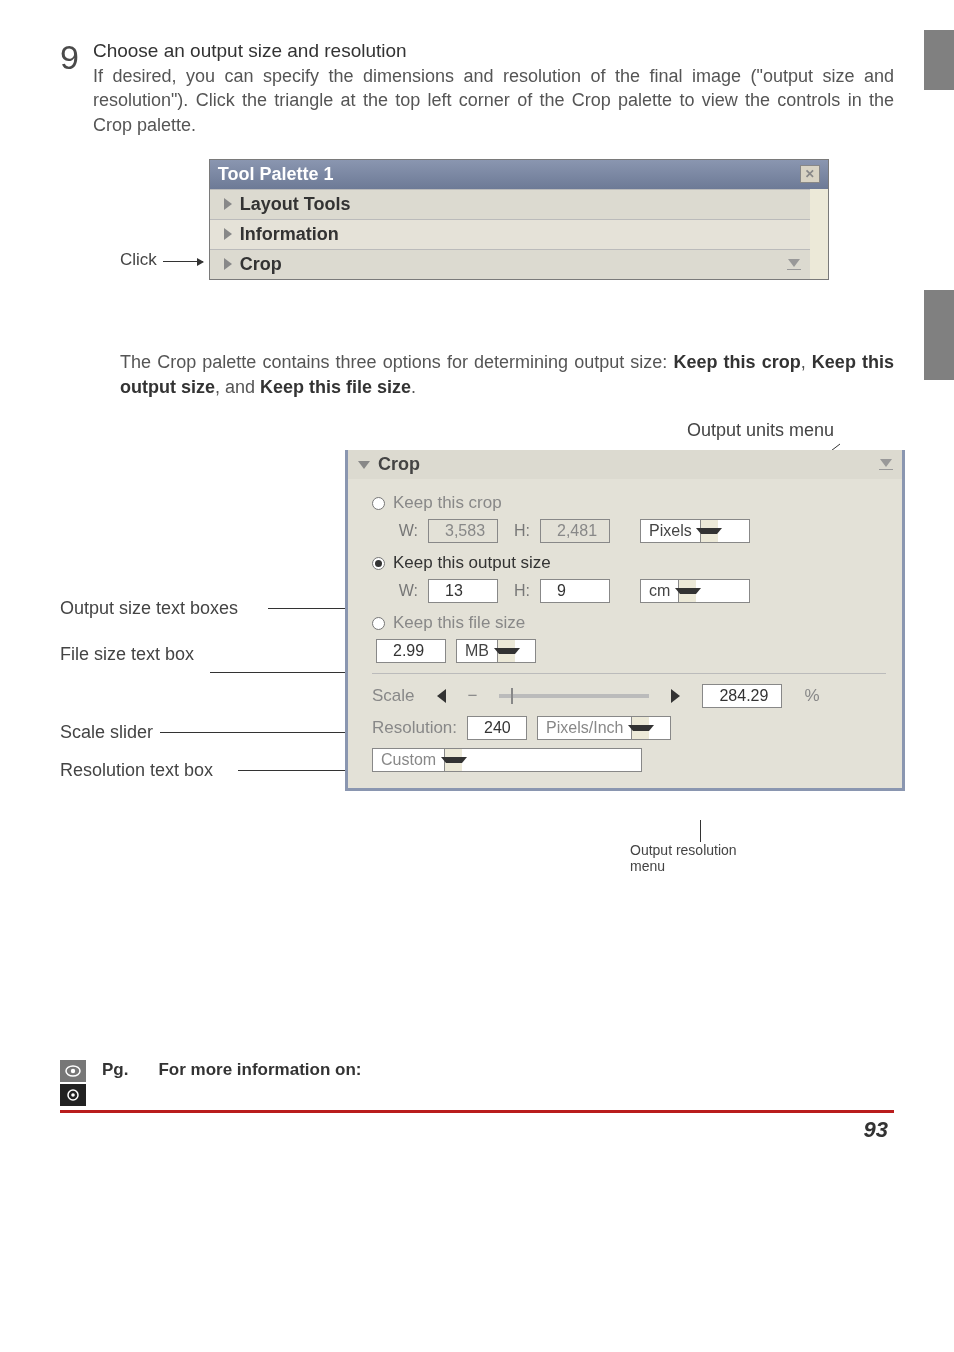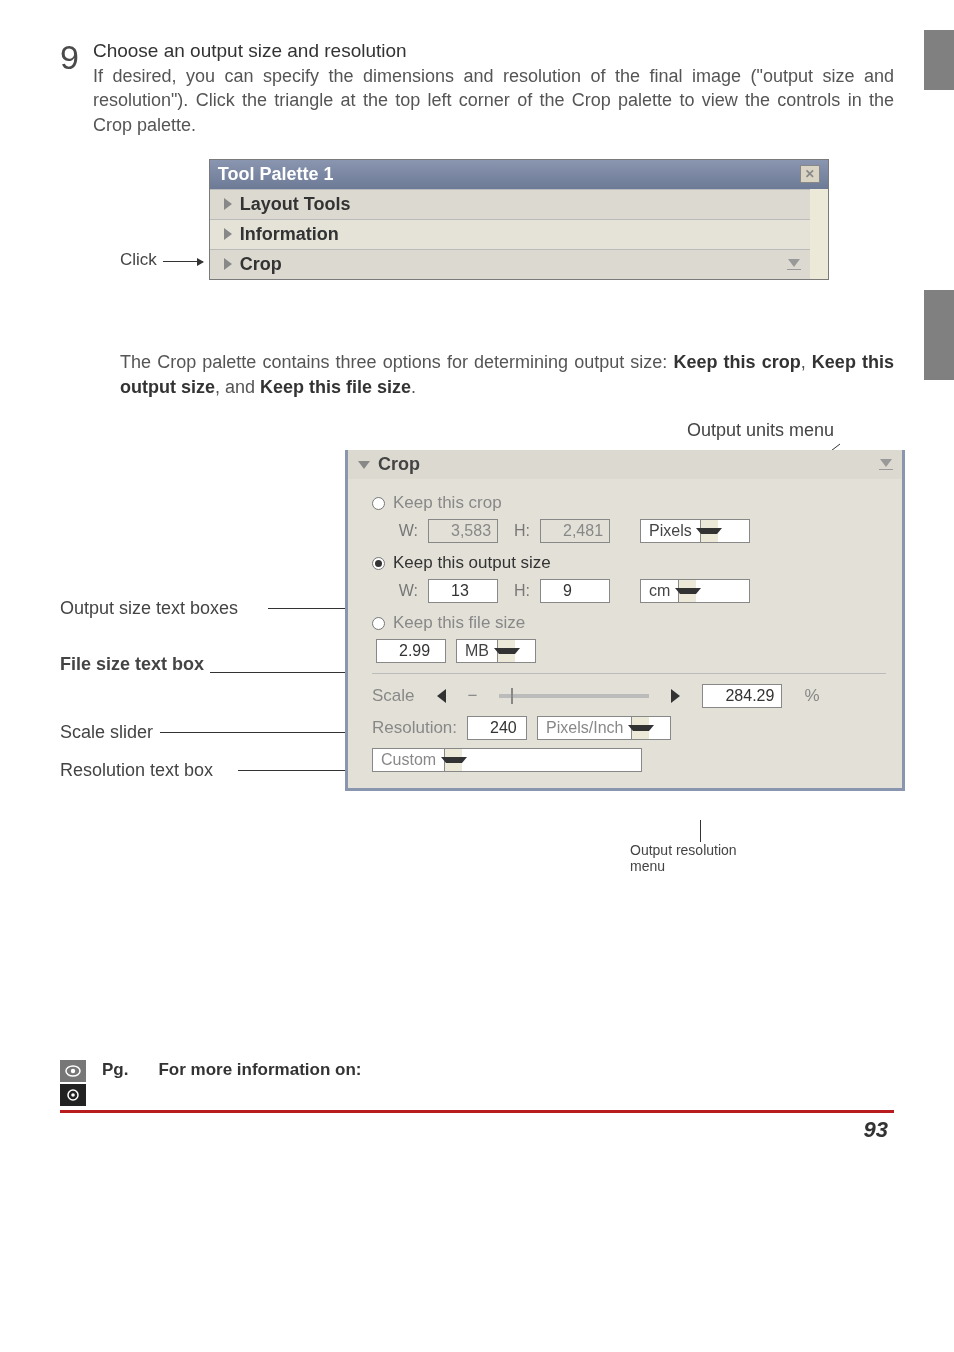--- a/index.html
+++ b/index.html
@@ -134,21 +134,21 @@
   .radio-row.active { color: #333; }
   .radio {
     width: 13px; height: 13px; border: 1px solid #777; border-radius: 50%;
     background: #fff; display: inline-flex; align-items: center; justify-content: center;
   }
   .radio.checked::after { content:""; width:7px; height:7px; background:#333; border-radius:50%; }
   .wh-row { display: flex; align-items: center; gap: 10px; margin: 6px 0 10px 24px; }
   .wh-row .lab { color: #777; font-size: 16px; width: 22px; text-align: right; }
   .txtbox {
     background: #fff; border: 1px solid #888; height: 24px;
-    padding: 0 22px; font-size: 16px; color: #333;
+    padding: 0 16px; font-size: 16px; color: #333;
     display:inline-flex; align-items:center;
   }
   .txtbox.dis { background:#e3e1d7; color:#888; }
   .txtbox.w70 { width: 70px; }
   .txtbox.w80 { width: 80px; }
   .txtbox.w60 { width: 60px; }
   .combo {
     display:inline-flex; align-items:center; height:24px;
     border:1px solid #888; background:#fff; font-size:16px;
   }
@@ -249,21 +249,21 @@
 
   <div class="para">
     <span>The Crop palette contains three options for determining output size: </span><b>Keep this crop</b><span>, </span><b>Keep this output size</b><span>, and </span><b>Keep this file size</b><span>.</span>
   </div>
 
   <div class="fig2-wrap">
     <div class="ou-label">Output units menu</div>
 
     <div class="anno" style="left:0; top:178px;">Output size text boxes</div>
     <div class="anno-line" style="left:208px; top:188px; width:108px;"></div>
-    <div class="anno" style="left:0; top:234px;font-weight:bold;">File size text box</div>
+    <div class="anno" style="left:0; top:224px;">File size text box</div>
     <div class="anno-line" style="left:150px; top:252px; width:166px;"></div>
     <div class="anno" style="left:0; top:302px;">Scale slider</div>
     <div class="anno-line" style="left:100px; top:312px; width:196px;"></div>
     <div class="anno" style="left:0; top:340px;">Resolution text box</div>
     <div class="anno-line" style="left:178px; top:350px; width:118px;"></div>
 
     <div class="or-label" style="left:570px; top:422px; white-space:pre-line;">Output resolution
 menu</div>
     <div class="anno-line" style="left:640px; top:400px; width:1px; height:22px;"></div>
 

